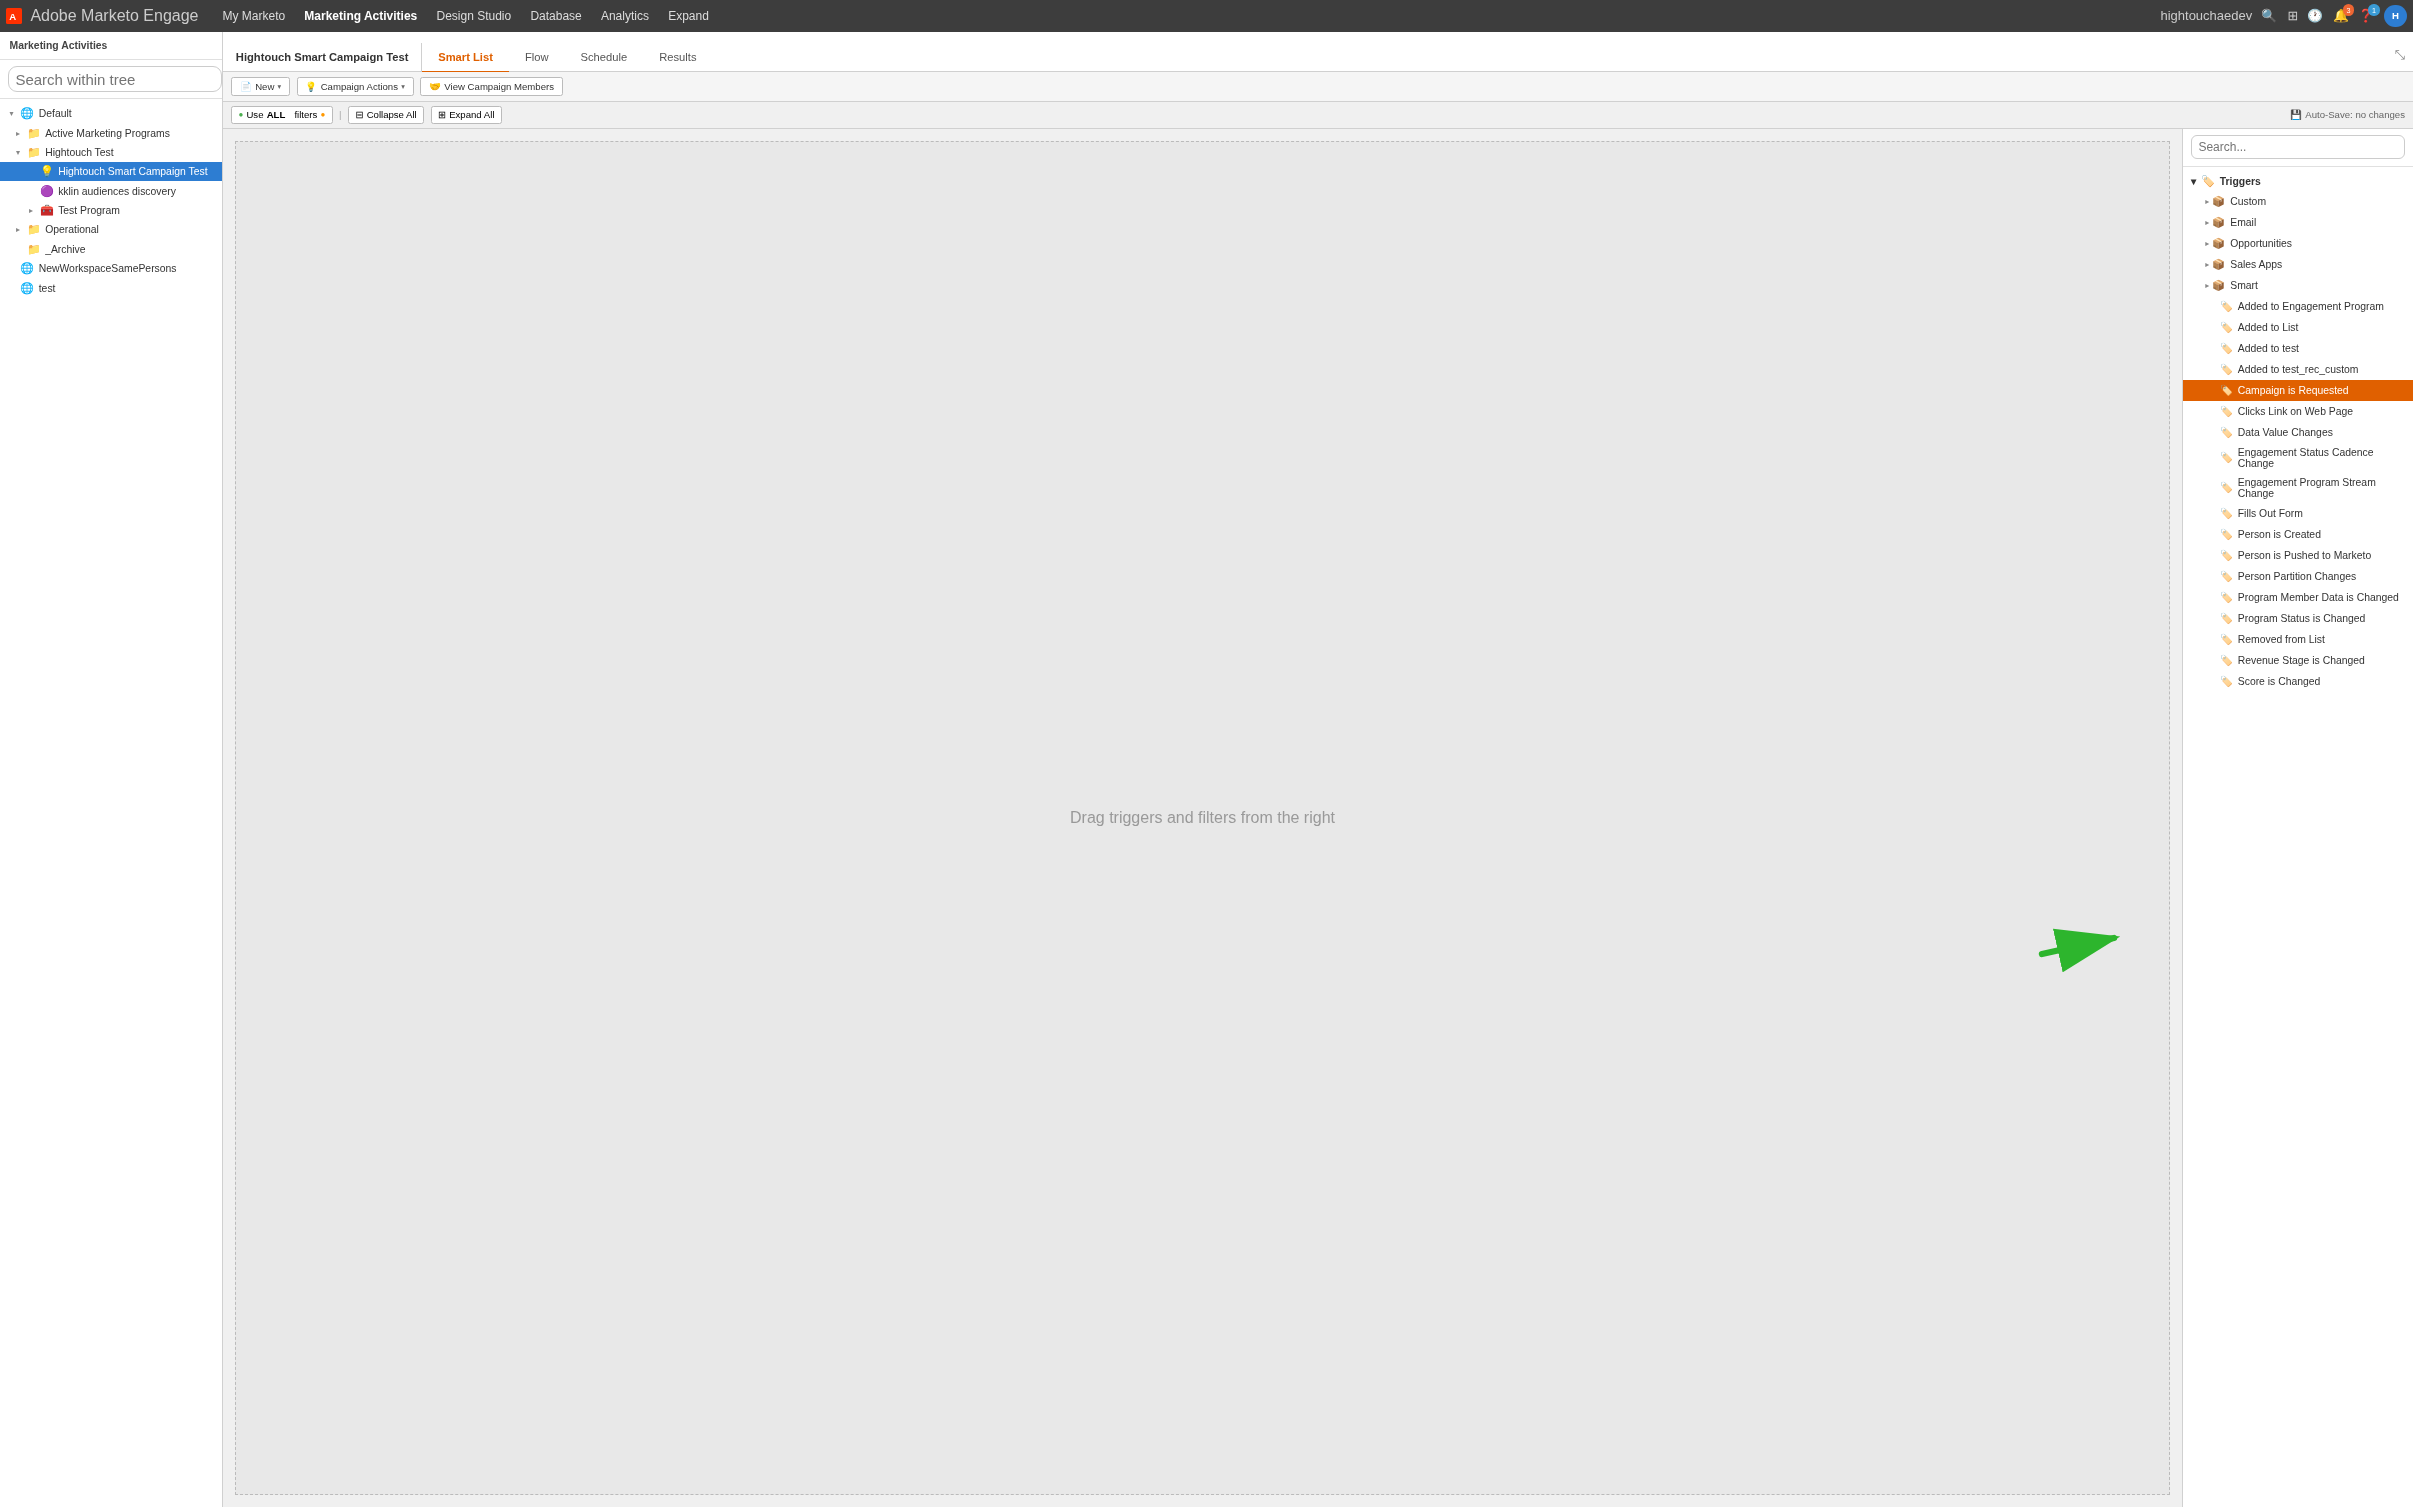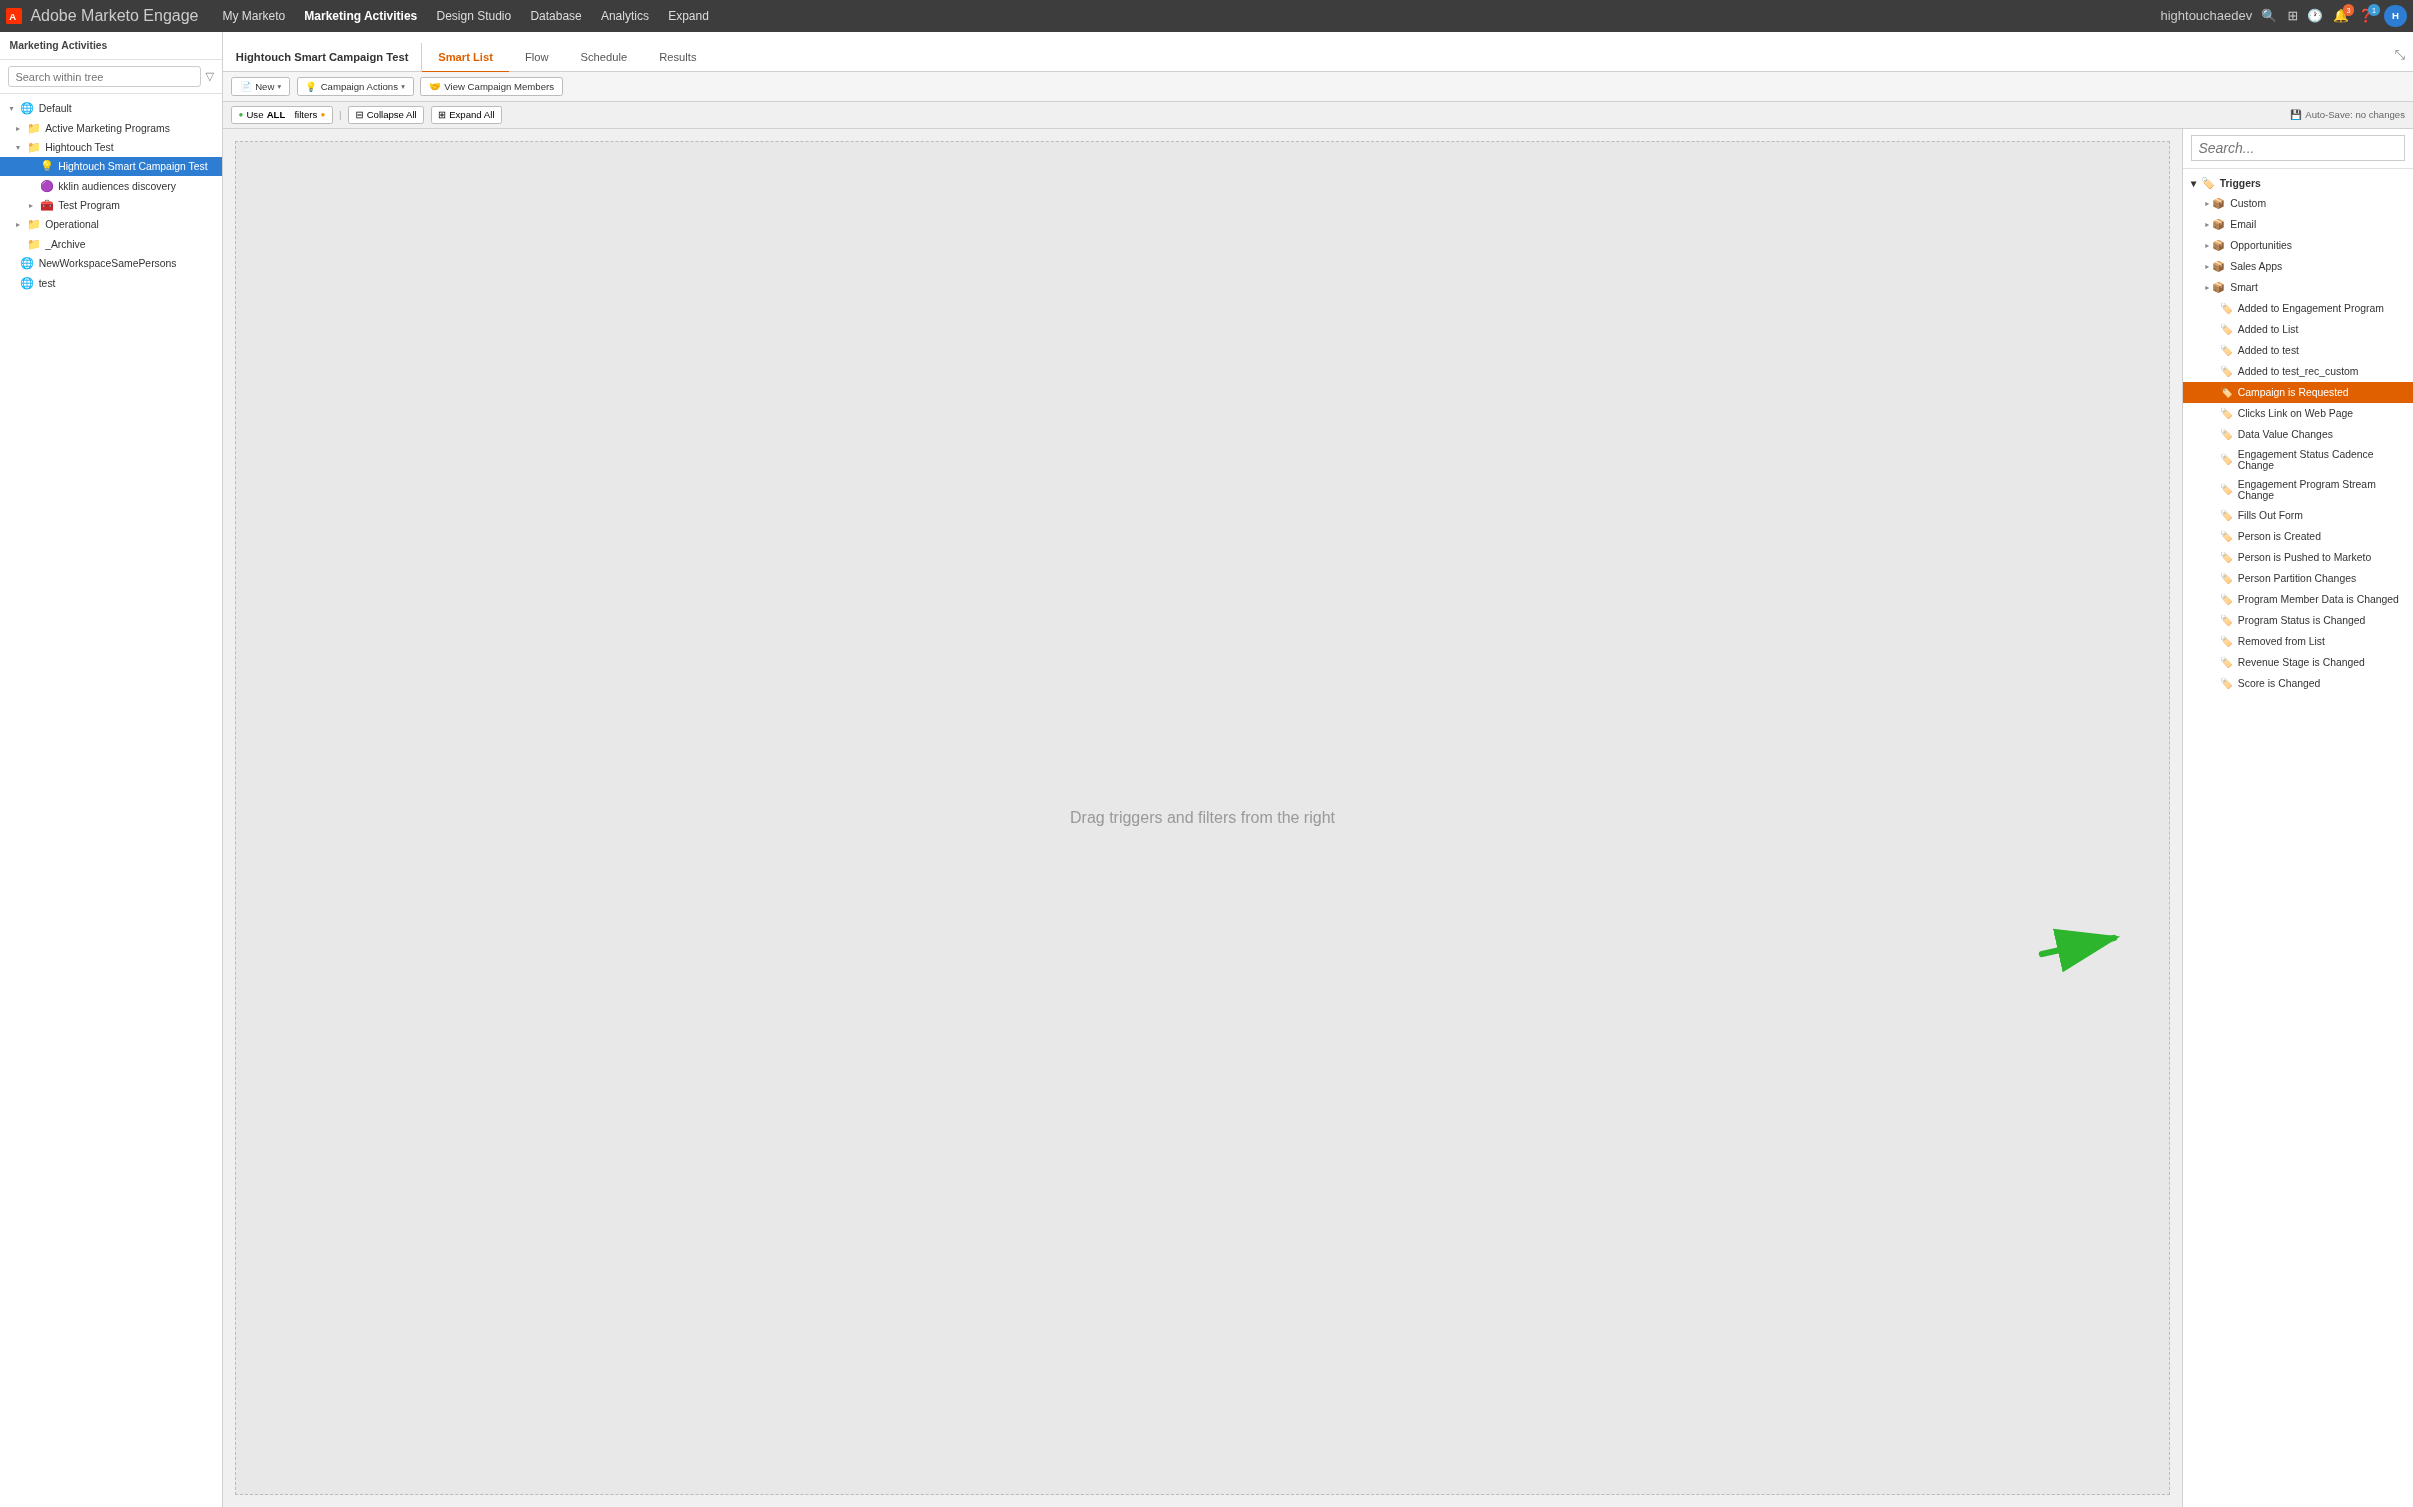--- a/index.html
+++ b/index.html
@@ -28,21 +28,21 @@
     .notif-badge.blue { background: #3a9bd5; }
     .avatar { width: 22.3px; height: 22.3px; background: #2d7dd2; border-radius: 50%; display: flex; align-items: center; justify-content: center; color: #fff; font-size: 9.6px; font-weight: bold; }
 
     
     .main-layout { display: flex; flex: 1; overflow: hidden; }
 
     
     .sidebar { width: 223px; background: #fff; border-right: 0.8px solid #d0d0d0; display: flex; flex-direction: column; flex-shrink: 0; overflow: hidden; }
     .sidebar-header { padding: 8px 9.6px; font-size: 10.4px; font-weight: 600; color: #444; border-bottom: 0.8px solid #e0e0e0; }
     .sidebar-search { padding: 6.4px 8px; border-bottom: 0.8px solid #e0e0e0; display: flex; align-items: center; gap: 4.8px; }
-    .sidebar-search input { flex: 1; border: 0.8px solid #ccc; border-radius: 3px; padding: 3.2px 6.4px; font-size: 11px; outline: none; }
+    .sidebar-search input { flex: 1; border: 0.8px solid #ccc; border-radius: 9px; padding: 3.2px 6.4px; font-size: 15px; outline: none; }
     .filter-icon { color: #888; cursor: pointer; font-size: 11.2px; }
     .sidebar-tree { flex: 1; overflow-y: auto; padding: 4.8px 0; }
     .tree-item { display: flex; align-items: center; padding: 3.2px 6.4px 3.2px 9.6px; cursor: pointer; font-size: 10.4px; color: #333; user-select: none; }
     .tree-item.selected { background: #2d7dd2; color: #fff; }
     .tree-item .chevron { width: 11.2px; font-size: 8px; color: #888; flex-shrink: 0; }
     .tree-item.selected .chevron { color: #fff; }
     .tree-item .item-icon { margin-right: 4px; font-size: 11.2px; }
     .tree-item .item-label { font-size: 10.4px; }
     .indent-1 { padding-left: 16px; }
     .indent-2 { padding-left: 29px; }
@@ -73,21 +73,21 @@
     
     .canvas-area { flex: 1; display: flex; overflow: hidden; }
     .canvas { flex: 1; background: #e8e8e8; display: flex; align-items: center; justify-content: center; position: relative; border: 1.6px dashed #bbb; margin: 12px; }
     .canvas-hint { font-size: 16px; color: #999; pointer-events: none; }
     .arrow-annotation { position: absolute; bottom: 38%; right: 2%; }
     .arrow-svg { width: 96px; height: 56px; }
 
     
     .right-panel { width: 231px; background: #fff; border-left: 0.8px solid #d0d0d0; display: flex; flex-direction: column; flex-shrink: 0; overflow: hidden; }
     .right-panel-search { padding: 6.4px 8px; border-bottom: 0.8px solid #e0e0e0; }
-    .right-panel-search input { width: 100%; border: 0.8px solid #ccc; border-radius: 0; padding: 4px 6.4px; font-size: 14px; outline: none; font-style: italic; }
+    .right-panel-search input { width: 100%; border: 0.8px solid #ccc; border-radius: 6px; padding: 4px 6.4px; font-size: 12px; outline: none; }
     .right-panel-tree { flex: 1; overflow-y: auto; padding: 3.2px 0; }
     .rp-item { display: flex; align-items: center; padding: 4px 8px; font-size: 10.4px; color: #333; cursor: pointer; }
     .rp-item.selected { background: #e06000; color: #fff; }
     .rp-item.selected .rp-icon { color: #fff; }
     .rp-item .rp-icon { margin-right: 4.8px; font-size: 10.4px; flex-shrink: 0; }
     .rp-item .rp-chevron { margin-right: 3.2px; font-size: 8px; color: #888; }
     .rp-section { font-size: 10.4px; font-weight: 600; color: #333; padding: 4.8px 8px 3.2px 8px; display: flex; align-items: center; gap: 4.8px; cursor: pointer; }
     .rp-section .rp-icon { font-size: 11.2px; }
     .rp-indent { padding-left: 22.3px; }
     .rp-indent2 { padding-left: 37px; }

